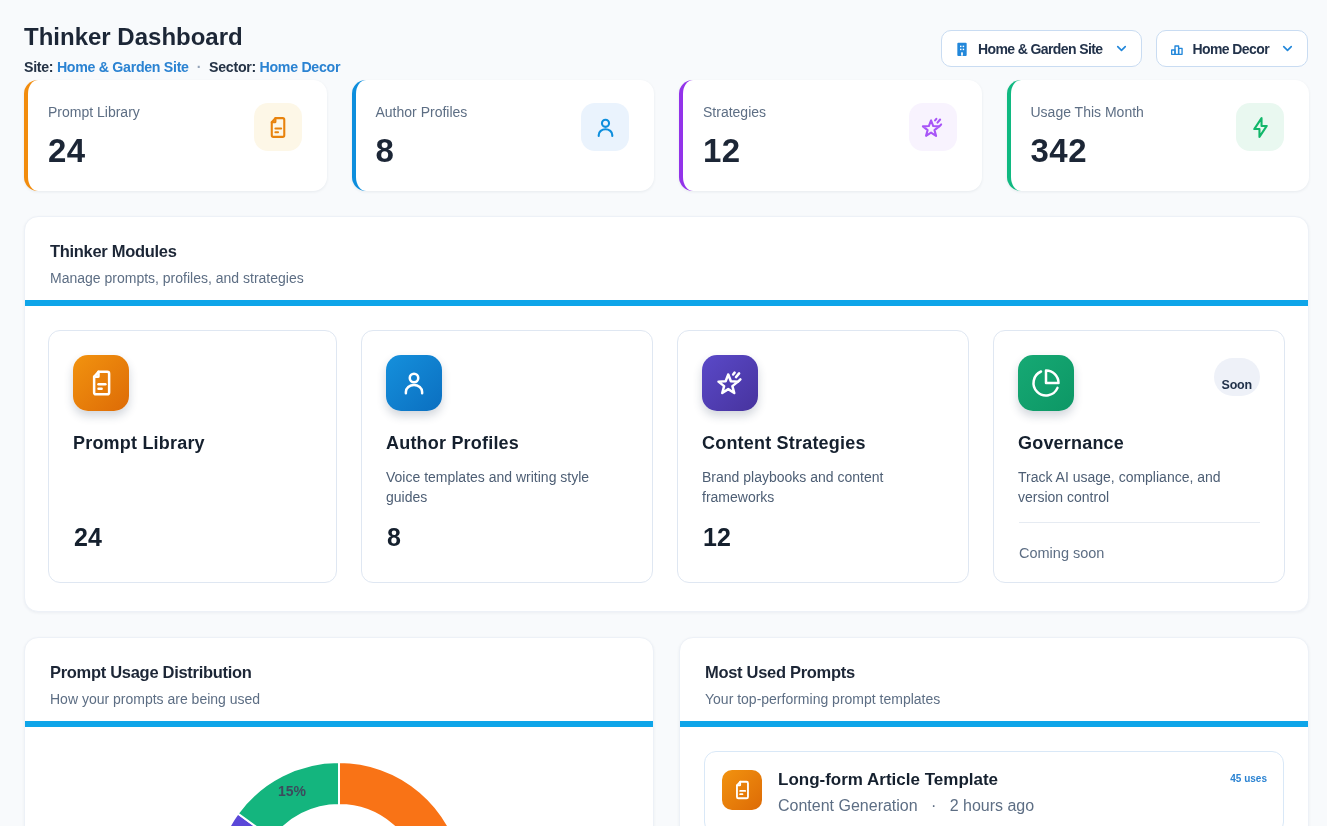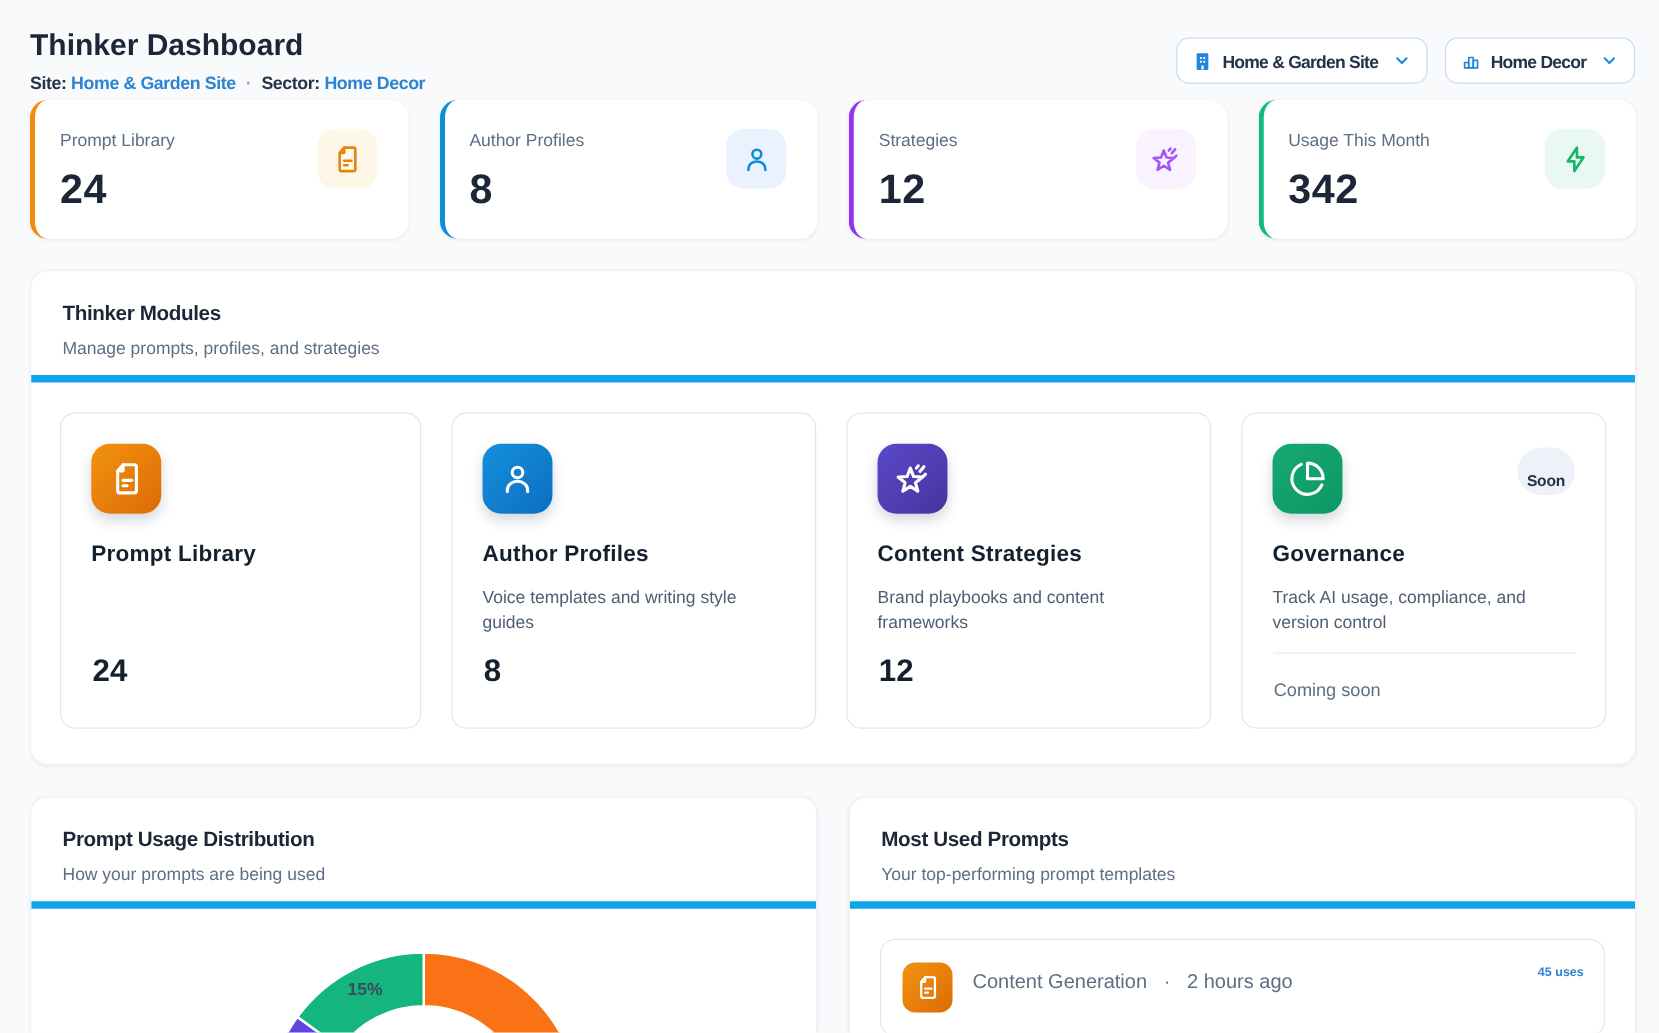--- a/index.html
+++ b/index.html
@@ -206,18 +206,19 @@
     <div class="pitem">
       <div class="pit-ic">
         <svg width="22" height="22" viewBox="0 0 24 24" fill="none" stroke="#fff" stroke-width="2" stroke-linecap="round" stroke-linejoin="round">
             <path d="M10 3h7a1.5 1.5 0 0 1 1.5 1.5v15A1.5 1.5 0 0 1 17 21H8a1.5 1.5 0 0 1-1.5-1.5V7z"></path>
             <path d="M10 3v3.5A0.5 0.5 0 0 1 9.5 7H6.5"></path>
             <line x1="10" y1="13" x2="15.5" y2="13"></line>
             <line x1="10" y1="16.5" x2="12.5" y2="16.5"></line>
           </svg>
       </div>
       <div>
+        <div class="pit-t">Long-form Article Template</div>
         <div class="pit-m">Content Generation&nbsp;&nbsp;&nbsp;·&nbsp;&nbsp;&nbsp;2 hours ago</div>
       </div>
       <div class="pit-u">45 uses</div>
     </div>
   </div>
 </div>
 
 </body></html>

